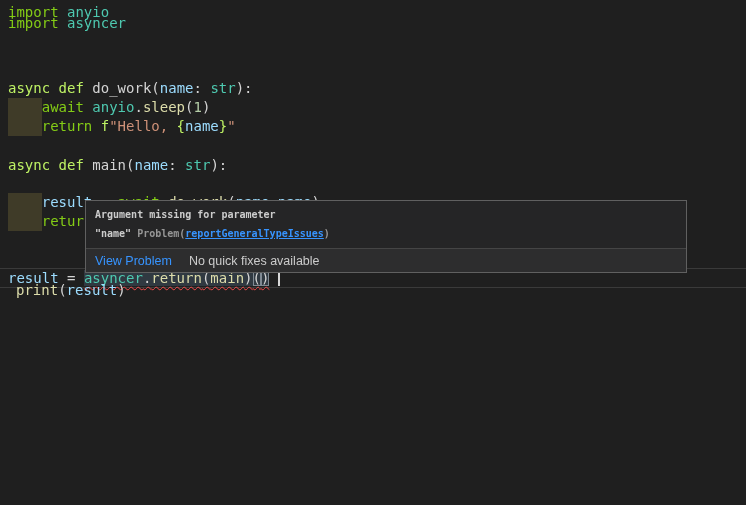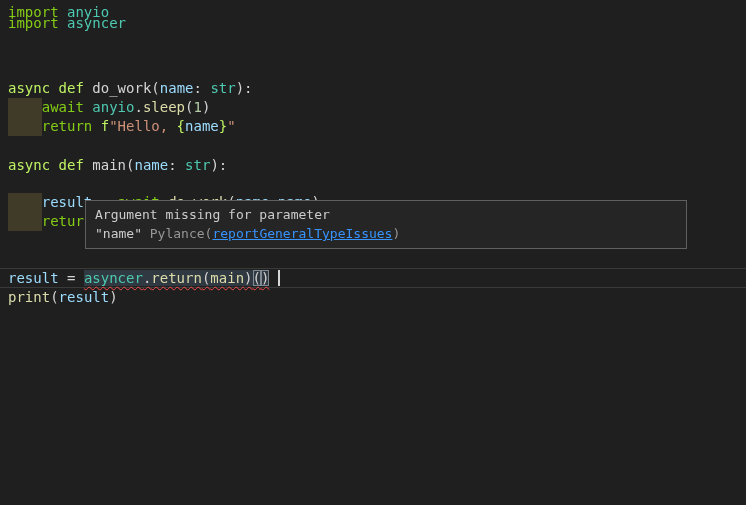--- a/index.html
+++ b/index.html
@@ -55,21 +55,21 @@
   }
 
   
   #tooltip {
     position:absolute; left:85px; top:200px; width:602px;
     background:#252526; border:1px solid #606060;
     box-sizing:border-box; z-index:10;
   }
   .tt-content {
     padding:4px 9px 5px 9px;
-    font-size:13px; line-height:19px; color:#cccccc; white-space:pre;
+    font-size:10px; line-height:19px; color:#cccccc; white-space:pre;font-weight:bold;
   }
   .tt-dim  { color:#969696; }
   .tt-link { color:#3794FF; text-decoration:underline; cursor:pointer; }
   .tt-status {
     border-top:1px solid #454545;
     background:#2d2d2e;
     height:24px; box-sizing:border-box;
     padding:0 9px;
     display:flex; align-items:center; gap:17px;
     font-family:"Liberation Sans", sans-serif;
@@ -90,22 +90,26 @@
   <div id="code-lines">
       <div class="code-line" style="top: 3px;"><span class="kw">import</span><span class="pl"> </span><span class="ty">anyio</span></div>
       <div class="code-line" style="top: 14px;"><span class="kw">import</span><span class="pl"> </span><span class="ty">asyncer</span></div>
       <div class="code-line" style="top: 79px;"><span class="st">async</span><span class="pl"> </span><span class="st">def</span><span class="pl"> </span><span class="pl">do_work</span><span class="pl">(</span><span class="va">name</span><span class="pl">:</span><span class="pl"> </span><span class="ty">str</span><span class="pl">):</span></div>
       <div class="code-line" style="top: 98px; text-align: right;"><span class="pl">    </span><span class="kw">await</span><span class="pl"> </span><span class="ty">anyio</span><span class="pl">.</span><span class="fn">sleep</span><span class="pl">(</span><span class="nu">1</span><span class="pl">)</span></div>
       <div class="code-line" style="top: 117px;"><span class="pl">    </span><span class="kw">return</span><span class="pl"> </span><span class="st">f</span><span class="sr">"Hello, </span><span class="st">{</span><span class="va">name</span><span class="st">}</span><span class="sr">"</span></div>
       <div class="code-line" style="top: 156px;"><span class="st">async</span><span class="pl"> </span><span class="st">def</span><span class="pl"> </span><span class="pl">main</span><span class="pl">(</span><span class="va">name</span><span class="pl">:</span><span class="pl"> </span><span class="ty">str</span><span class="pl">):</span></div>
       <div class="code-line" style="top: 193px;"><span class="pl">    </span><span class="va">result</span><span class="pl"> = </span><span class="kw">await</span><span class="pl"> </span><span class="fn">do_work</span><span class="pl">(</span><span class="va">name</span><span class="pl">=</span><span class="va">name</span><span class="pl">)</span></div>
       <div class="code-line" style="top: 212px;"><span class="pl">    </span><span class="kw">return</span><span class="pl"> </span><span class="va">result</span></div>
       <div class="code-line" style="top: 269px;"><span class="va">result</span><span class="pl"> = </span><span class="ty hl sq">asyncer</span><span class="pl hl sq">.</span><span class="fn hl sq">return</span><span class="pl hl sq">(</span><span class="fn hl sq">main</span><span class="pl hl sq">)</span><span class="pl hl sq box">(</span><span class="pl hl sq box">)</span></div>
-      <div class="code-line" style="top: 288px;"><span class="fn">print</span><span class="pl">(</span><span class="va">result</span><span class="pl">)</span></div>
+      <div class="code-line" style="top: 281px; margin-left: 8px;"><span class="fn">print</span><span class="pl">(</span><span class="va">result</span><span class="pl">)</span></div>
     </div>
 
   <div id="cursor"></div>
 
   <div id="tooltip">
-    <div class="tt-content"><span>Argument missing for parameter</span><br><span>"name" </span><span class="tt-dim">Pylance(</span><span class="tt-link">reportGeneralTypeIssues</span><span class="tt-dim">)</span></div>
+    <div class="tt-content"><span>Argument missing for parameter</span><br><span>"name" </span><span class="tt-dim">Problem(</span><span class="tt-link">reportGeneralTypeIssues</span><span class="tt-dim">)</span></div>
+    <div class="tt-status">
+      <span class="tt-action">View Problem</span>
+      <span>No quick fixes available</span>
+    </div>
   </div>
 
 </div>
 
 </body></html>

